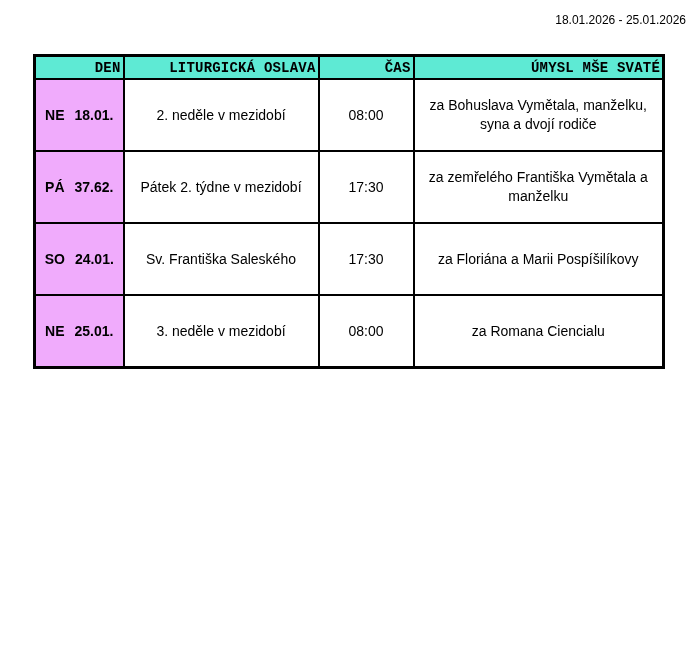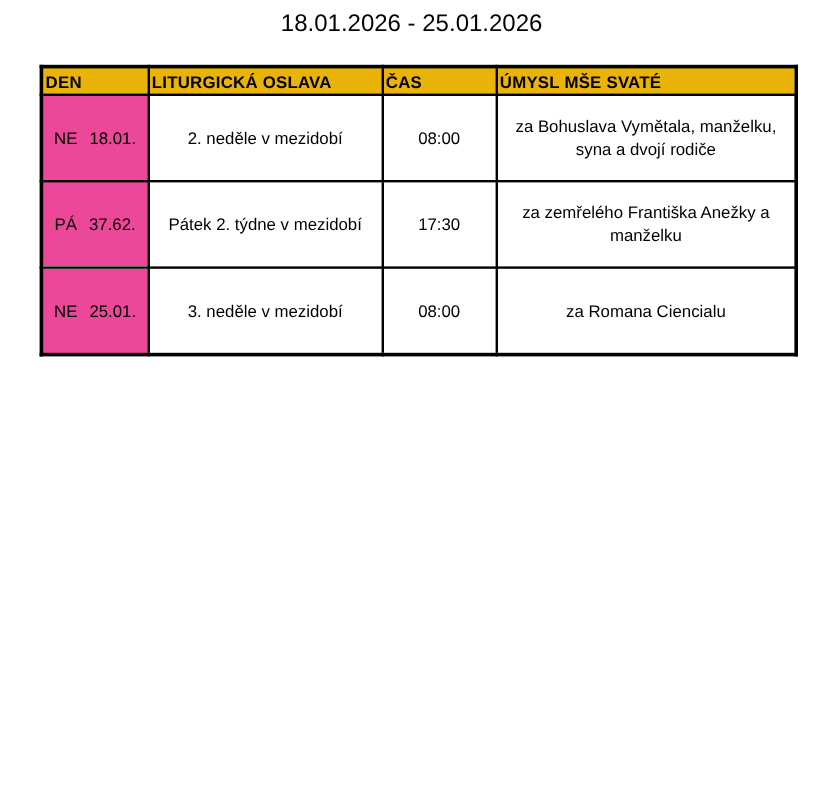--- a/index.html
+++ b/index.html
@@ -16,55 +16,57 @@
     text-align: center;
     padding-top: 9px;
   }
   .title-main, .title-sub {
     font-size: 15px;
     font-weight: bold;
     line-height: 21px;
     letter-spacing: 0.2px;
   }
   .title-date {
-    font-size: 20px;
+    font-size: 12px;
     line-height: 22px;
+    text-align: right;
   }
   table.schedule {
     border-collapse: collapse;
     table-layout: fixed;
     width: 629px;
     margin: 23px 0 0 33px;
     border: 3px solid #000000;
   }
   table.schedule th,
   table.schedule td {
     border: 2px solid #000000;
     font-size: 14px;
     overflow: hidden;
   }
   table.schedule th {
     height: 19px;
-    background: #eab308;
+    background: #5eead4;
     font-weight: bold;
-    text-align: left;
+    text-align: right;
     vertical-align: middle;
     padding: 1px 2px;
     letter-spacing: 0.2px;
+    font-family: Liberation Mono, monospace;
   }
   table.schedule td {
     height: 66px;
     text-align: center;
     vertical-align: middle;
     padding: 2px 6px;
     line-height: 19px;
   }
   td.day-cell {
-    background: #ec4899;
-    font-weight: normal;
+    background: #f0abfc;
+    font-weight: bold;
     text-align: left;
     padding-left: 8px;
     white-space: nowrap;
   }
   .day-abbr {
     display: inline-block;
     margin-right: 10px;
   }
 </style>
 </head>
@@ -93,21 +95,27 @@
     <tr>
       <td class="day-cell"><span class="day-abbr">NE</span><span>18.01.</span></td>
       <td>2. neděle v mezidobí</td>
       <td>08:00</td>
       <td>za Bohuslava Vymětala, manželku, syna a dvojí rodiče</td>
     </tr>
     <tr>
       <td class="day-cell"><span class="day-abbr">PÁ</span><span>37.62.</span></td>
       <td>Pátek 2. týdne v mezidobí</td>
       <td>17:30</td>
-      <td>za zemřelého Františka Anežky a manželku</td>
+      <td>za zemřelého Františka Vymětala a manželku</td>
+    </tr>
+    <tr>
+      <td class="day-cell"><span class="day-abbr">SO</span><span>24.01.</span></td>
+      <td>Sv. Františka Saleského</td>
+      <td>17:30</td>
+      <td>za Floriána a Marii Pospíšilíkovy</td>
     </tr>
     <tr>
       <td class="day-cell"><span class="day-abbr">NE</span><span>25.01.</span></td>
       <td>3. neděle v mezidobí</td>
       <td>08:00</td>
       <td>za Romana Ciencialu</td>
     </tr>
   </tbody>
 </table>
 

